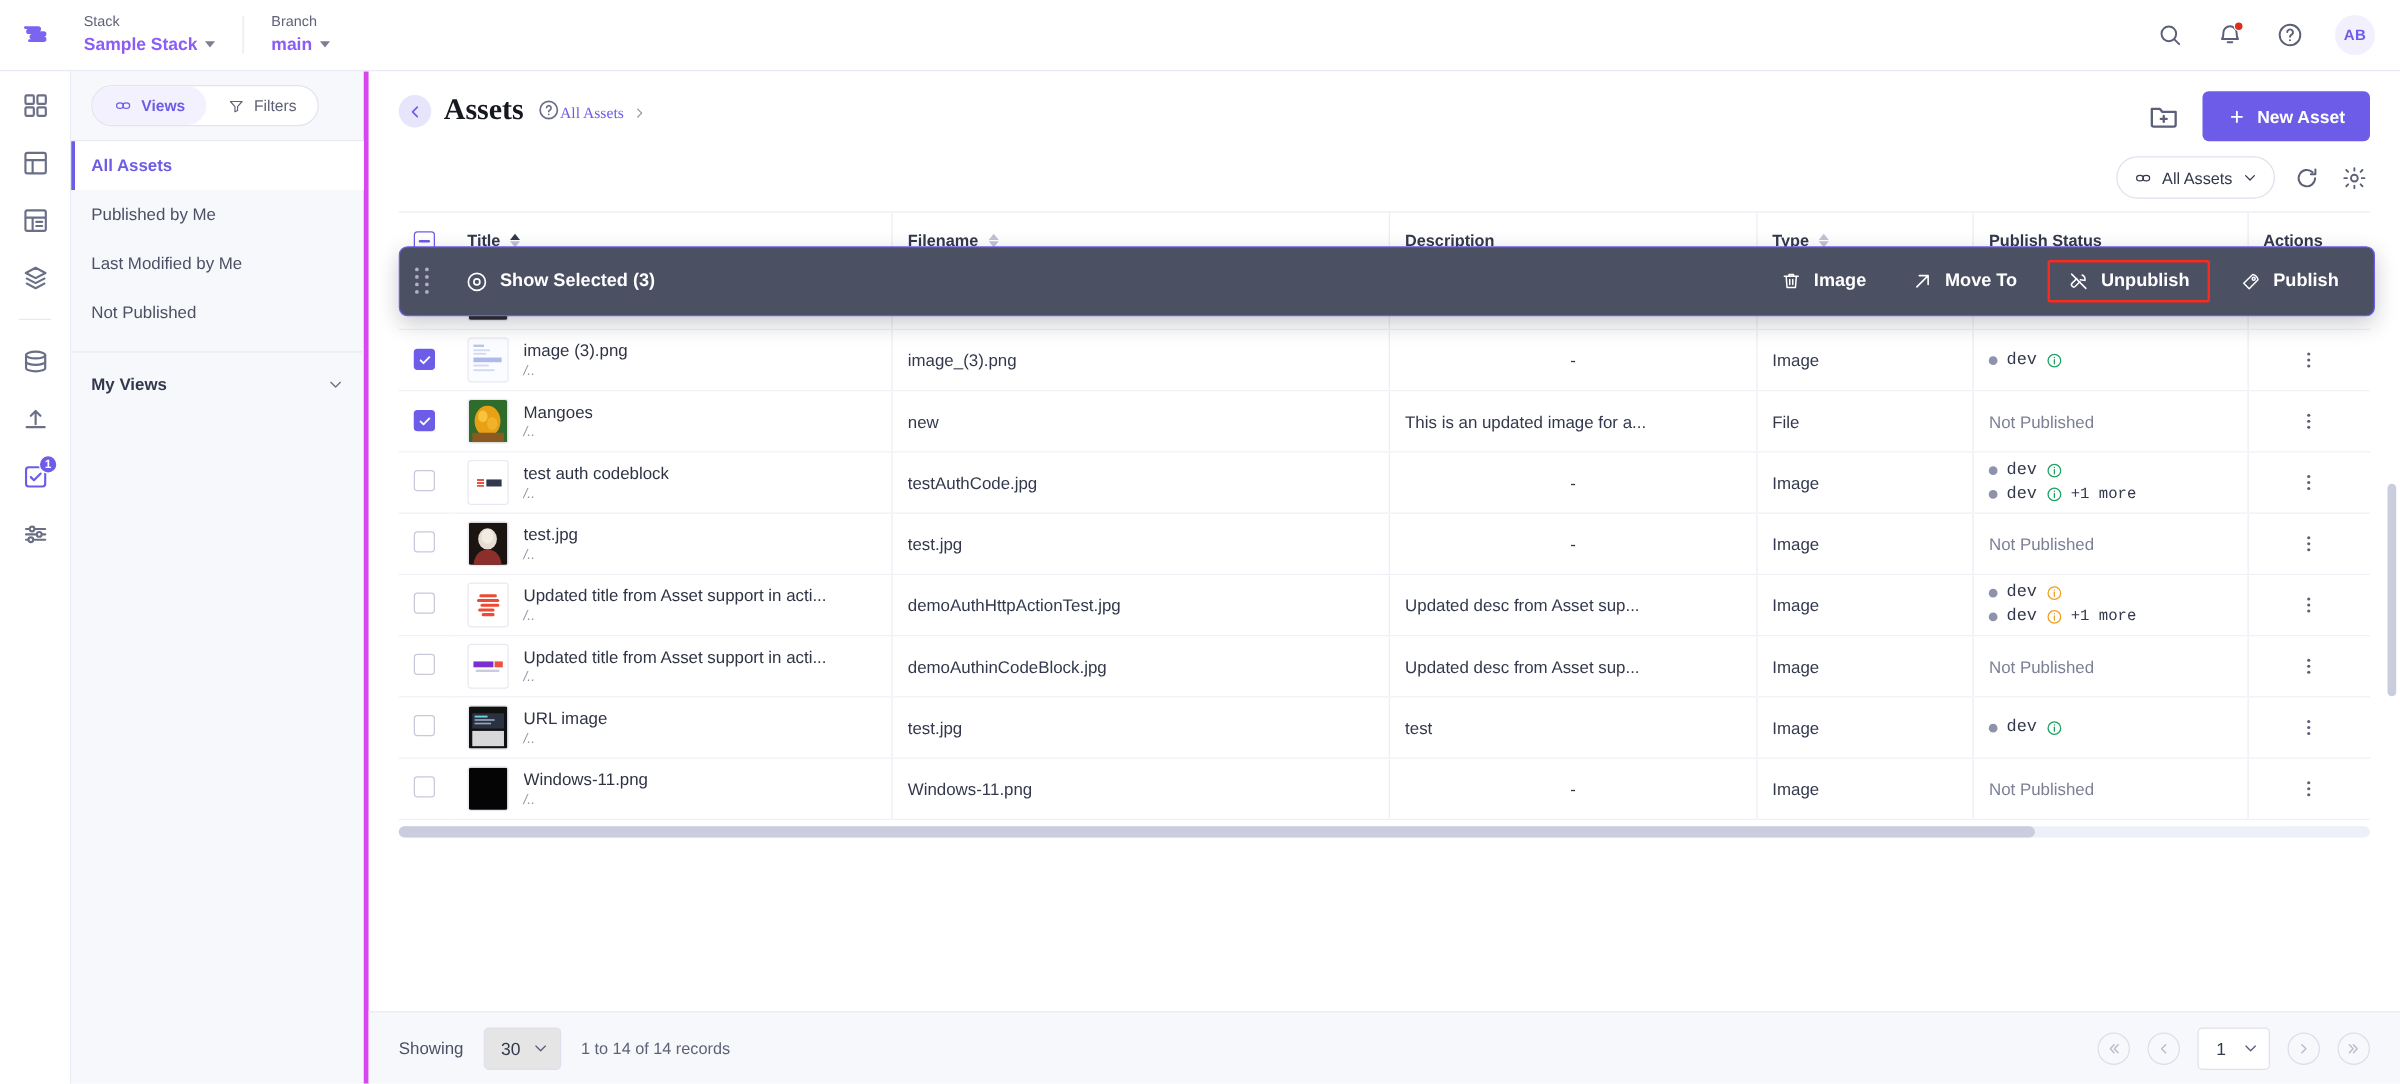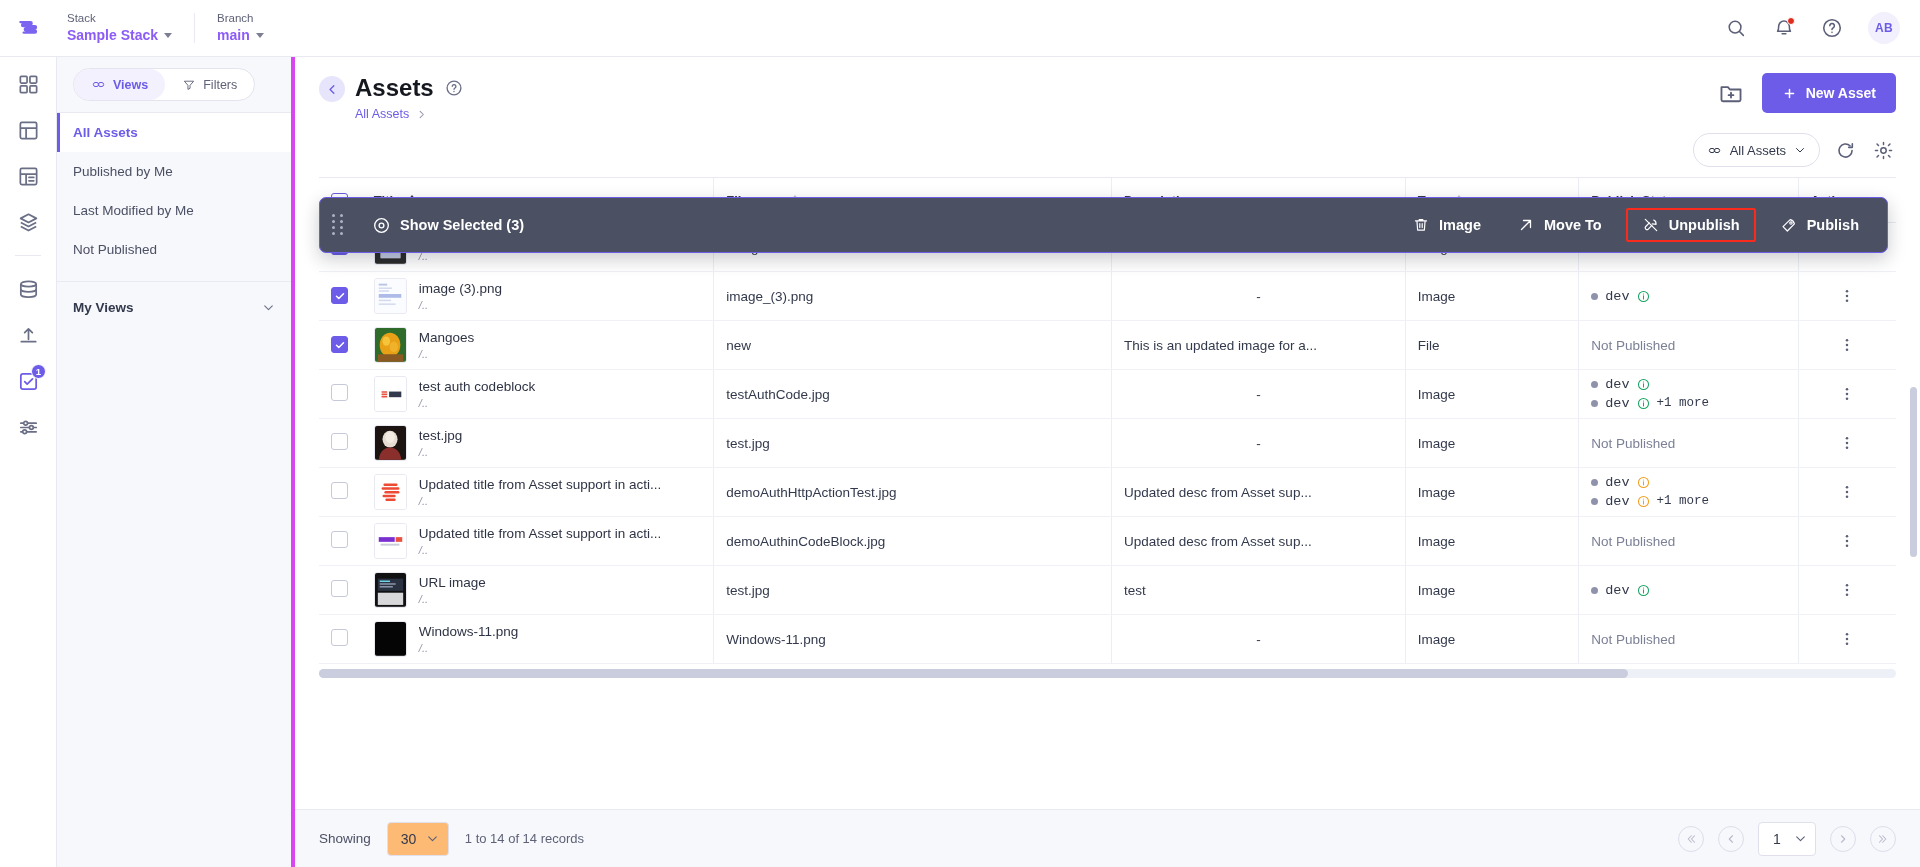--- a/index.html
+++ b/index.html
@@ -80,21 +80,21 @@
   .views-divider { height: 1px; background: #e8e9f1; margin: 12px 0 0 0; }
 
   
   .main { flex: 1; min-width: 0; background: #fff; display: flex; flex-direction: column; position: relative; }
   .page-head { padding: 16px 24px 0 24px; display: flex; align-items: flex-start; }
   .collapse-btn {
     width: 26px; height: 26px; border-radius: 50%; background: #e7e5fb; color: #6c5ce7;
     display: flex; align-items: center; justify-content: center; cursor: pointer; margin-right: 10px; margin-top: 3px;
     flex: 0 0 26px;
   }
-  .title-wrap { display: flex; flex-direction: column; }
+  .title-wrap { display: flex; flex-direction: row; font-family: Liberation Serif, serif; }
   .title-row { display: flex; align-items: center; gap: 11px; }
   .page-title { font-size: 24px; font-weight: 700; color: #16181f; line-height: 30px; }
   .help-ic { width: 18px; height: 18px; color: #6b6f86; cursor: pointer; }
   .breadcrumb { display: flex; align-items: center; gap: 7px; margin-top: 4px; }
   .bc-link { font-size: 12.5px; color: #6c5ce7; cursor: pointer; font-weight: 400; }
   .bc-sep { width: 11px; height: 11px; color: #9094a8; }
   .head-right { margin-left: auto; display: flex; align-items: center; gap: 18px; }
   .folder-ic { width: 26px; height: 26px; color: #5b5f77; cursor: pointer; }
   .btn-primary {
     height: 40px; padding: 0 20px; background: #6c5ce7; color: #fff; border: none; border-radius: 5px;
@@ -107,21 +107,21 @@
     display: flex; align-items: center; padding: 10px 24px 8px 24px; gap: 12px; min-height: 56px;
   }
   .assets-dd {
     margin-left: auto; height: 34px; border: 1px solid #dfe0ec; border-radius: 17px; background: #fff;
     display: flex; align-items: center; gap: 8px; padding: 0 13px; font-size: 13px; color: #33394c; cursor: pointer;
   }
   .icon-btn { width: 26px; height: 26px; color: #5b5f77; cursor: pointer; display: flex; align-items: center; justify-content: center; }
 
   
   .bulkbar {
-    position: absolute; left: 24px; right: 32px; top: 140px; height: 56px;
+    position: absolute; left: 24px; right: 20px; top: 140px; height: 56px;
     background: #4b5063; border-radius: 7px; display: flex; align-items: center;
     padding: 0 16px 0 12px; z-index: 20; box-shadow: 0 6px 18px rgba(20,22,36,.22);
     border: 1px solid #6c5ce7;
   }
   .drag-dots { width: 14px; height: 22px; display: grid; grid-template-columns: 3px 3px; grid-template-rows: repeat(4,3px);
     gap: 3px 5px; margin-right: 14px; cursor: grab; }
   .drag-dots i { background: #aeb2c4; border-radius: 50%; display: block; width: 3px; height: 3px; }
   .bulk-item {
     display: flex; align-items: center; gap: 9px; color: #fff; font-size: 14.5px; font-weight: 700;
     padding: 7px 12px; cursor: pointer; border-radius: 4px;
@@ -179,21 +179,21 @@
   .hscroll { height: 9px; background: #eef0f7; border-radius: 5px; margin: 5px 0 0 0; position: relative; }
   .hscroll i { position: absolute; left: 0; top: 0; height: 9px; width: 83%; background: #c9cdde; border-radius: 5px; display: block; }
 
   
   .footer {
     height: 58px; flex: 0 0 58px; background: #f7f8fc; border-top: 1px solid #e8e9f1;
     display: flex; align-items: center; padding: 0 24px; gap: 16px;
   }
   .f-label { font-size: 13.5px; color: #4c5064; }
   .f-select {
-    height: 34px; min-width: 62px; border: 1px solid #dfe0ec; border-radius: 4px; background: #fdba74;
+    height: 34px; min-width: 62px; border: 1px solid #dfe0ec; border-radius: 4px; background: #e5e5e5;
     display: flex; align-items: center; justify-content: space-between; padding: 0 9px 0 13px; 
     font-size: 14px; color: #33394c; cursor: pointer;
   }
   .f-records { font-size: 13px; color: #5f6277; }
   .pager { margin-left: auto; display: flex; align-items: center; gap: 14px; }
   .pg-btn {
     width: 26px; height: 26px; border-radius: 50%; border: 1px solid #dcdeea; color: #b7bacb;
     display: flex; align-items: center; justify-content: center; cursor: pointer; background: #f7f8fc;
   }
   .pg-sel {

